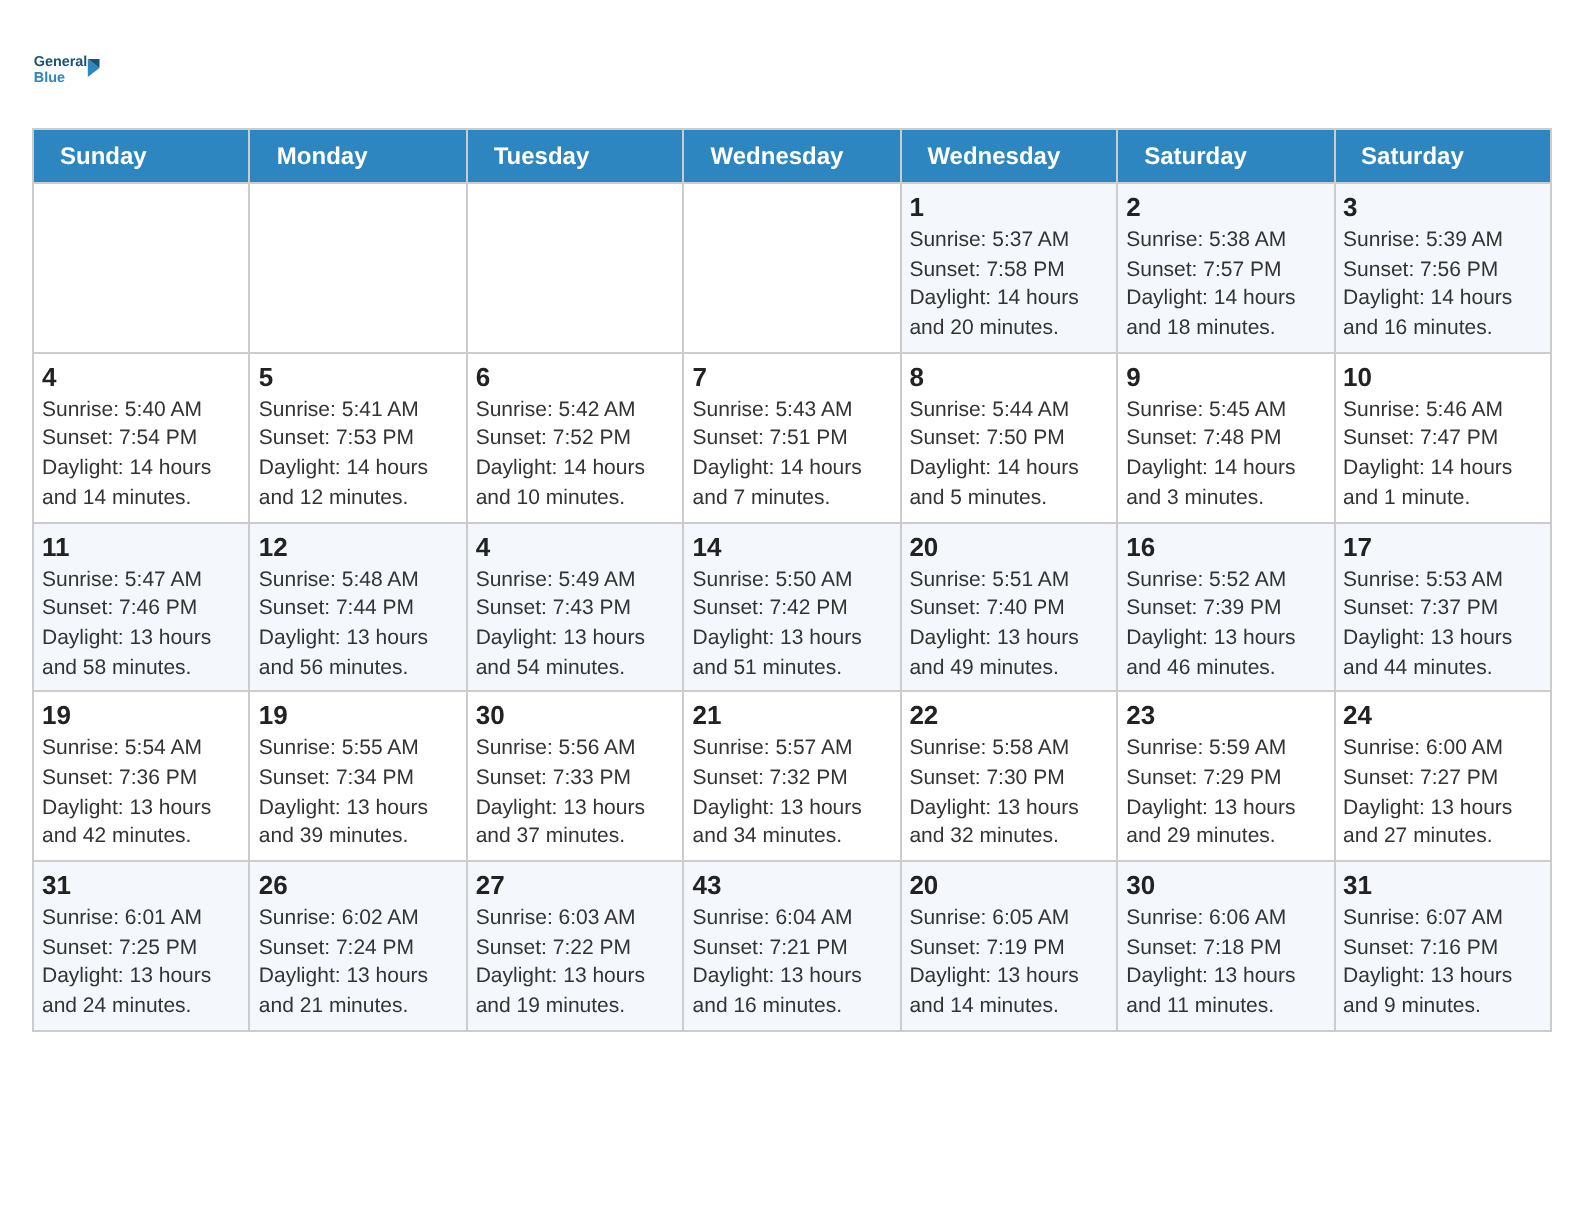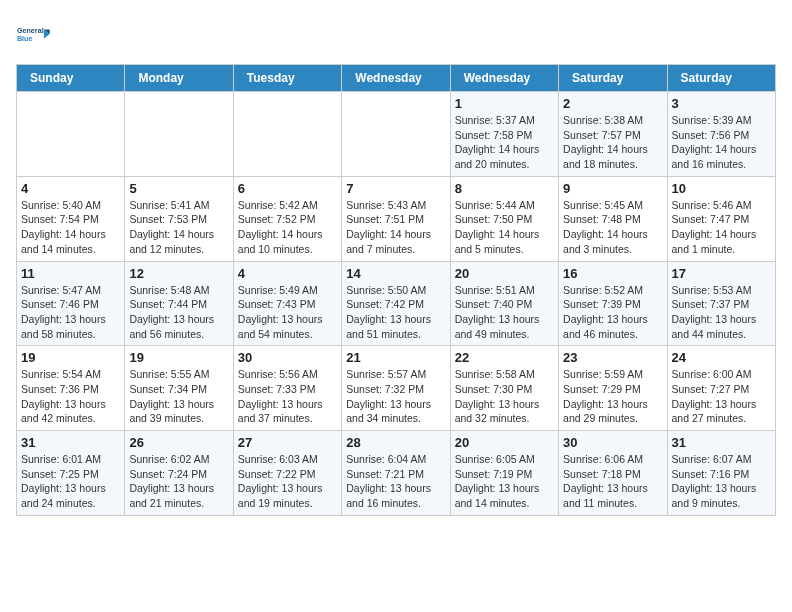--- a/index.html
+++ b/index.html
@@ -224,21 +224,21 @@
         </td>
         <td>
           <span class="day-number">26</span>
           <div class="day-info">Sunrise: 6:02 AM<br>Sunset: 7:24 PM<br>Daylight: 13 hours<br>and 21 minutes.</div>
         </td>
         <td>
           <span class="day-number">27</span>
           <div class="day-info">Sunrise: 6:03 AM<br>Sunset: 7:22 PM<br>Daylight: 13 hours<br>and 19 minutes.</div>
         </td>
         <td>
-          <span class="day-number">28</span>
+          <span class="day-number">43</span>
           <div class="day-info">Sunrise: 6:04 AM<br>Sunset: 7:21 PM<br>Daylight: 13 hours<br>and 16 minutes.</div>
         </td>
         <td>
           <span class="day-number">20</span>
           <div class="day-info">Sunrise: 6:05 AM<br>Sunset: 7:19 PM<br>Daylight: 13 hours<br>and 14 minutes.</div>
         </td>
         <td>
           <span class="day-number">30</span>
           <div class="day-info">Sunrise: 6:06 AM<br>Sunset: 7:18 PM<br>Daylight: 13 hours<br>and 11 minutes.</div>
         </td>

